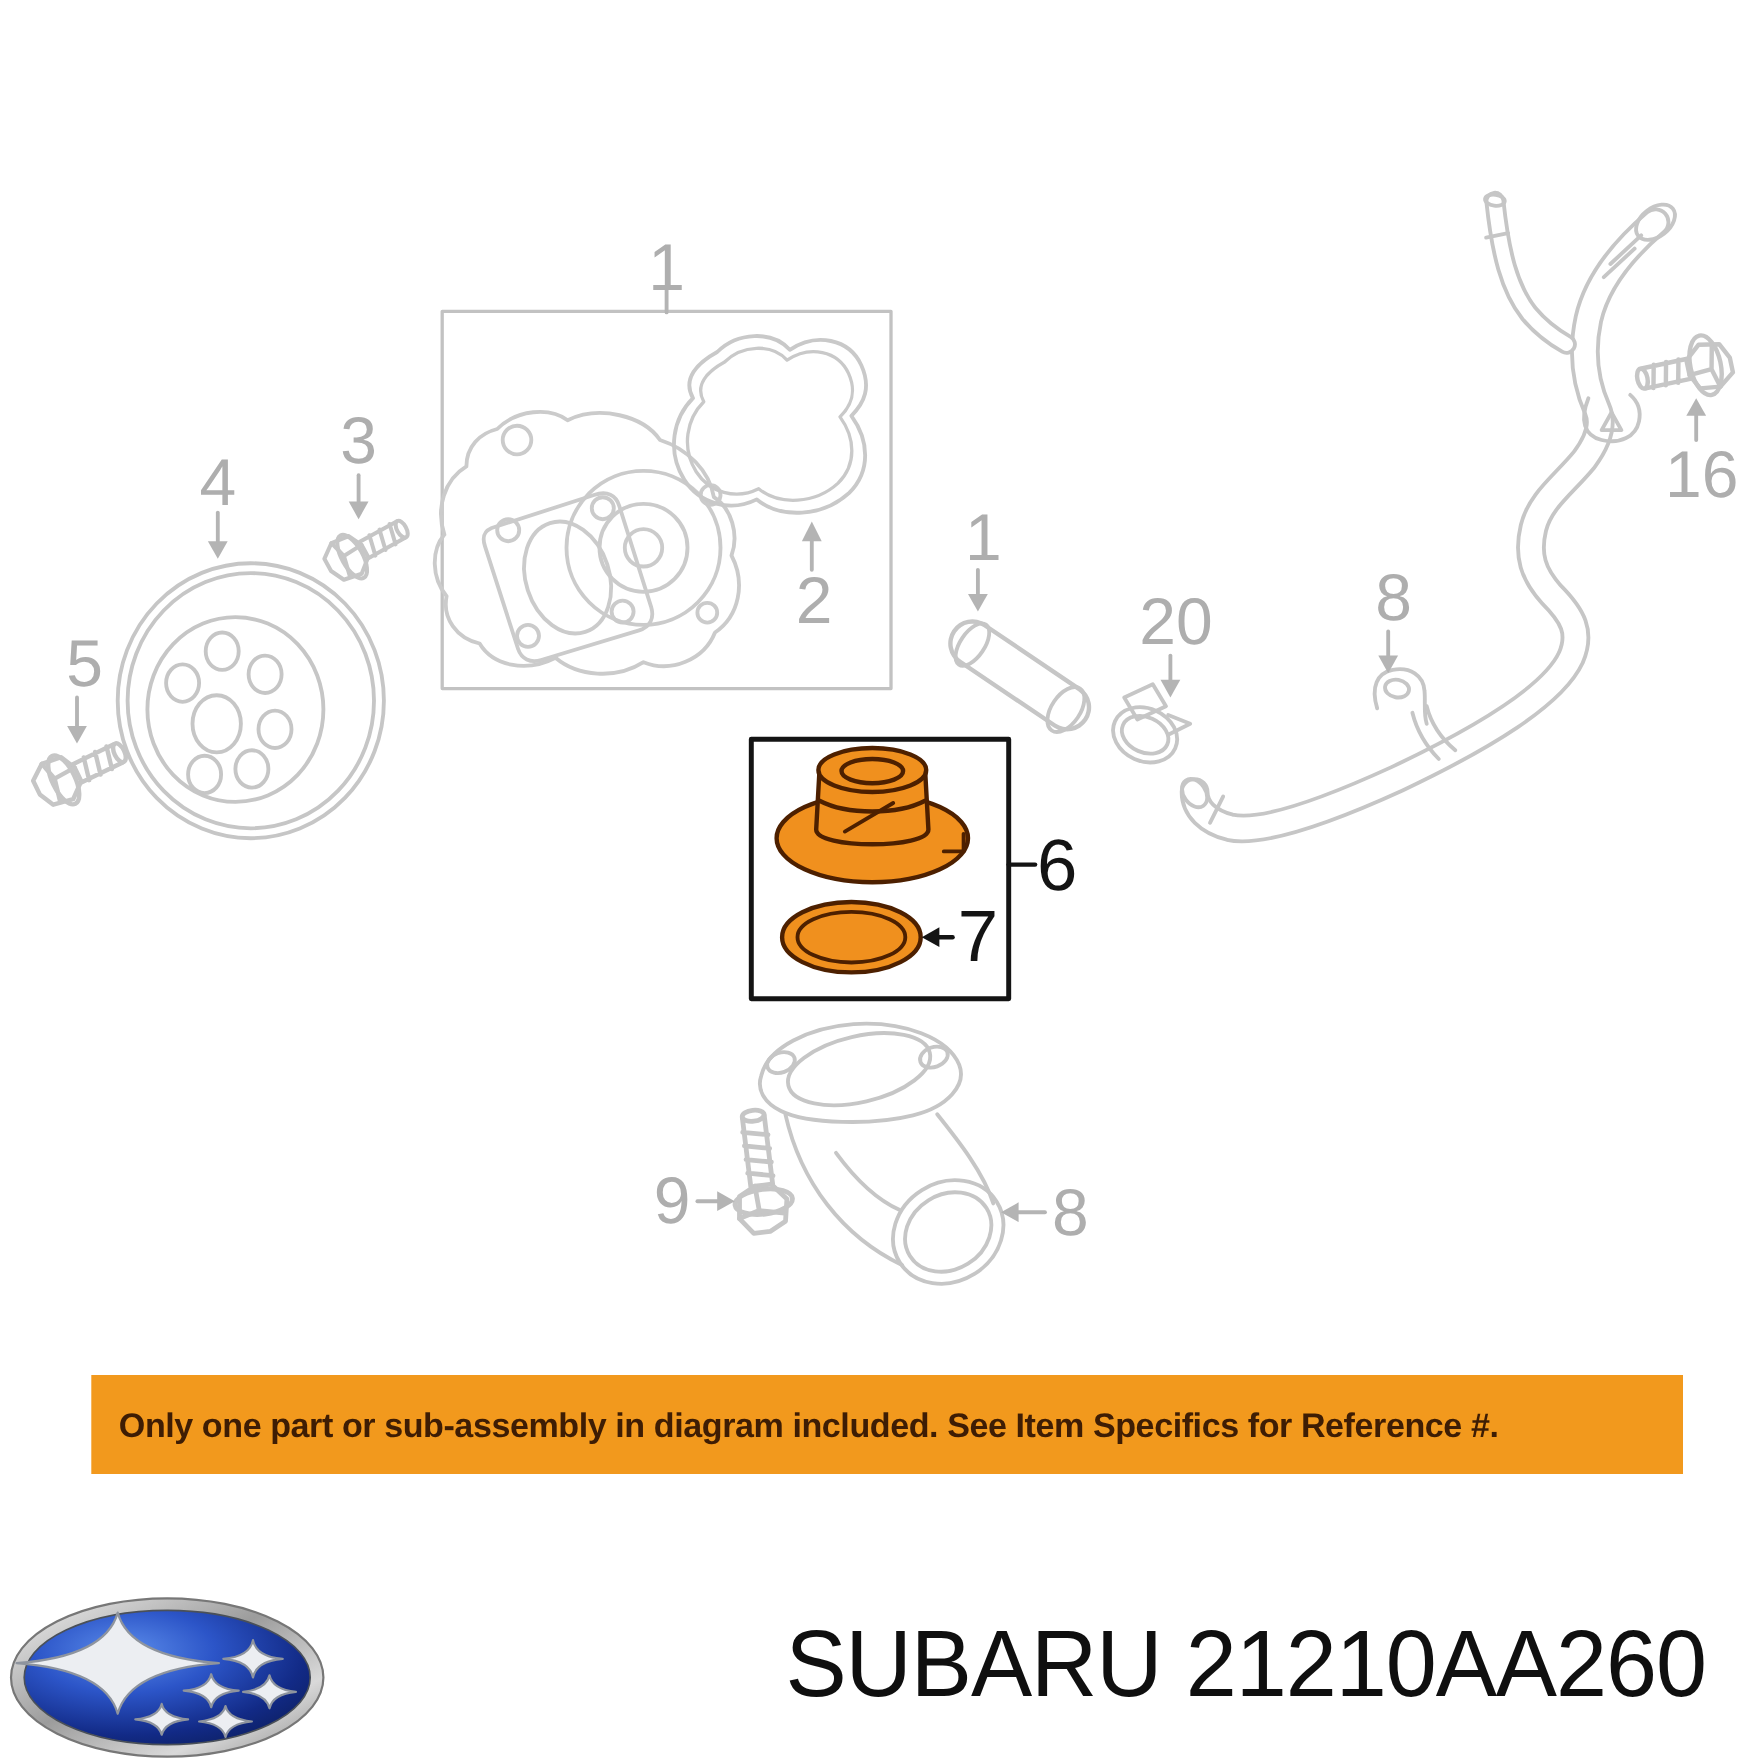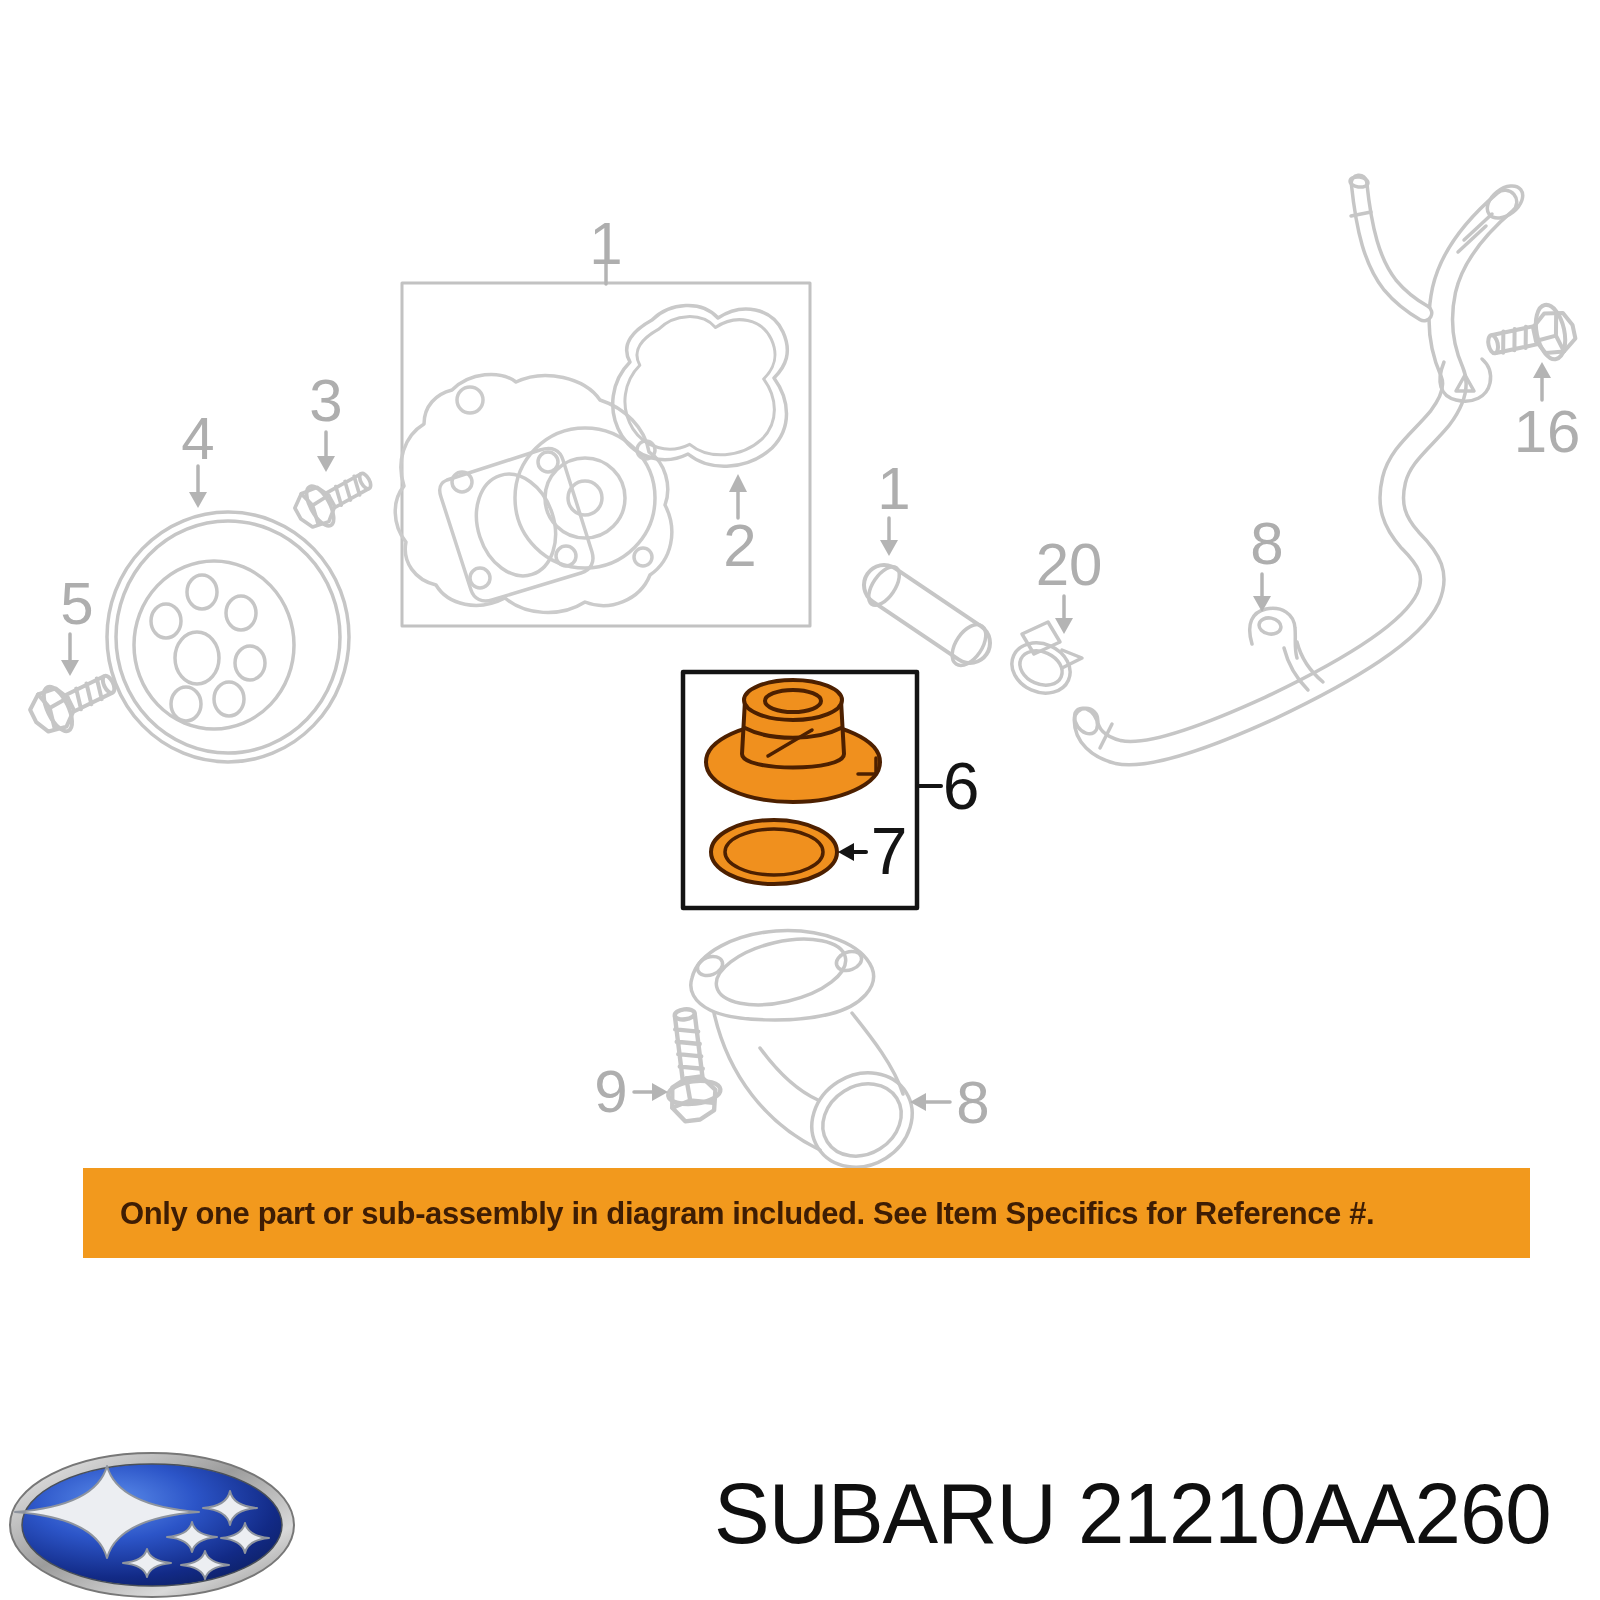--- a/index.html
+++ b/index.html
@@ -8,24 +8,24 @@
     font-family:"Liberation Sans", sans-serif;
   }
   #diagram{position:absolute;left:0;top:0;}
   .co{
     position:absolute;transform:translate(-50%,-50%);
     font-size:60px;color:#aeaeae;line-height:1;white-space:nowrap;
     font-family:"Liberation Sans", sans-serif;
   }
   .co.hl{color:#141414;font-size:66px;}
   .banner{
-    position:absolute;left:83px;top:1168px;width:1447px;height:90px;
+    position:absolute;left:83px;top:1250px;width:1447px;height:90px;
     background:#F2991D;color:#3E1D04;
     display:flex;flex-direction:column;justify-content:center;
-    padding-left:37px;box-sizing:border-box;
+    padding-left:25px;box-sizing:border-box;
     font-weight:bold;font-size:31px;line-height:39px;letter-spacing:-0.4px;
   }
   .footer-title{
     position:absolute;left:714px;top:1470px;
     font-size:86px;line-height:86px;color:#0f0f0f;
     transform:scaleX(0.97);transform-origin:left top;
     white-space:nowrap;letter-spacing:-1px;
   }
   #subaru-logo{position:absolute;left:8px;top:1451px;}
 </style>

